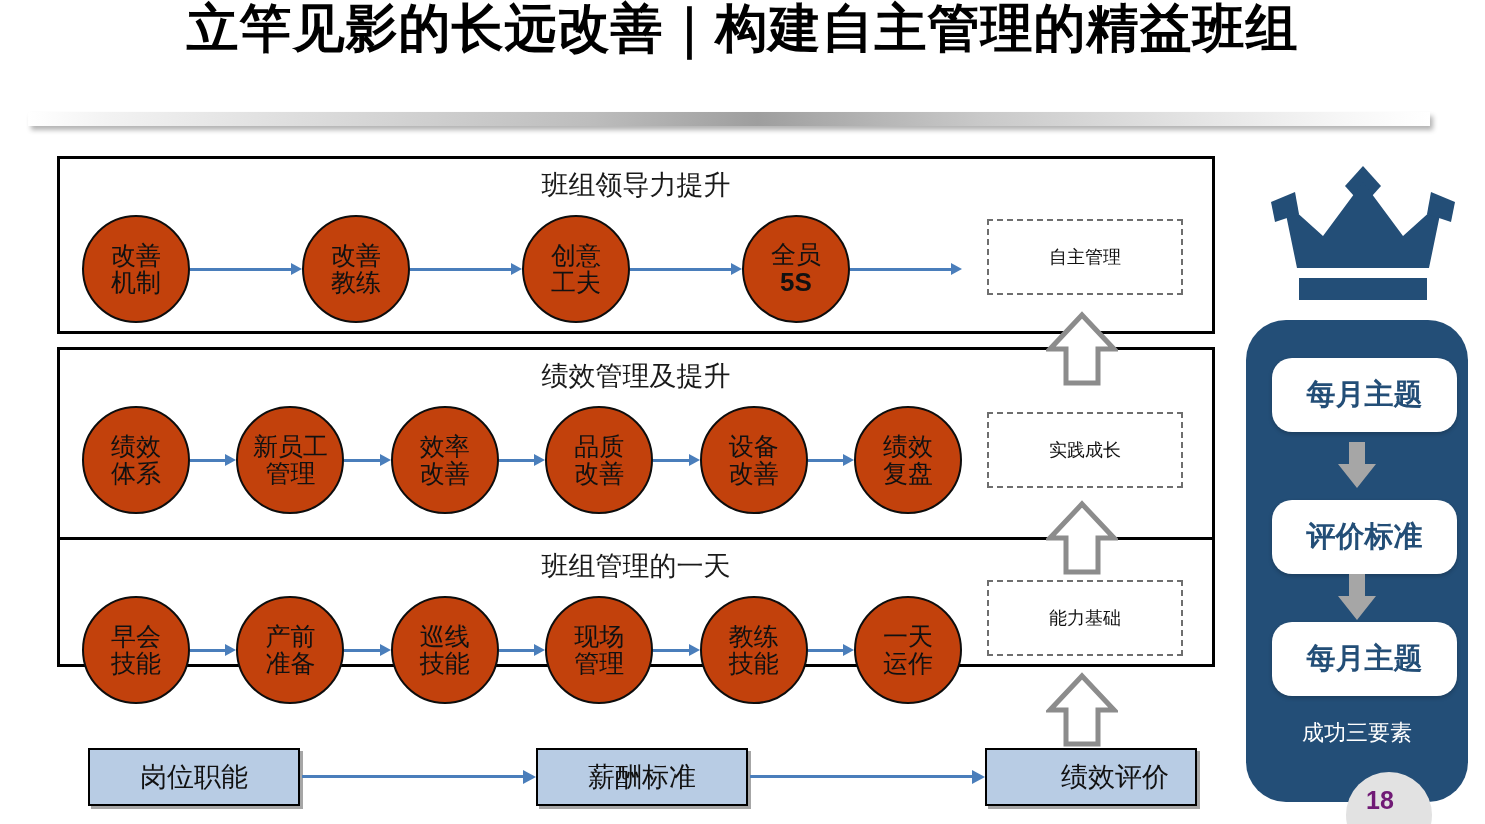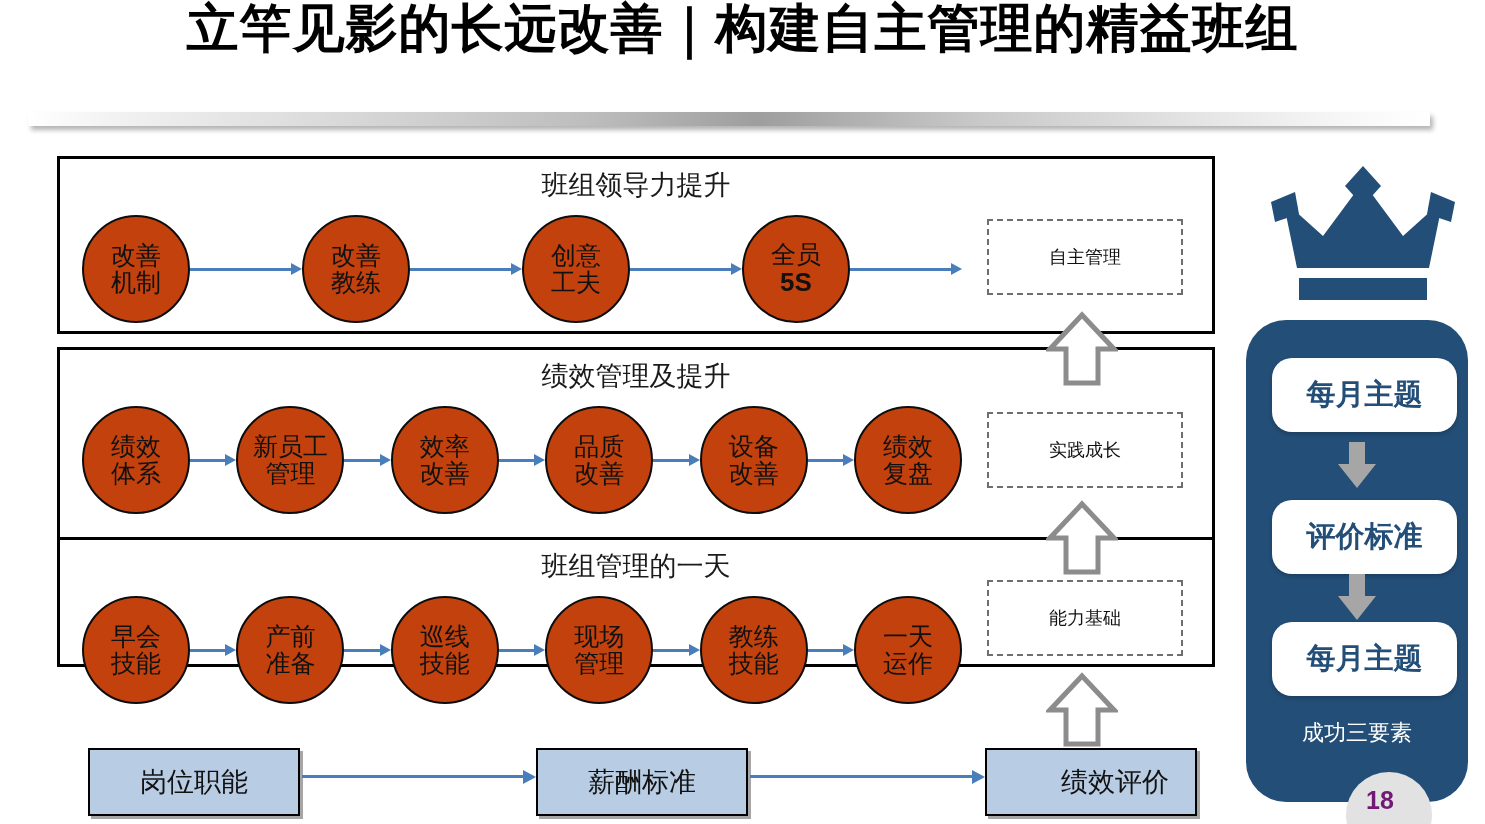--- a/index.html
+++ b/index.html
@@ -135,21 +135,21 @@
     width: 72px; height: 76px;
   }
   #up-arrow-1 { left: 1046px; top: 311px; }
   #up-arrow-2 { left: 1046px; top: 500px; }
   #up-arrow-3 { left: 1046px; top: 672px; }
 
   
   .chain-box {
     position: absolute;
     top: 748px;
-    width: 212px; height: 68px;
+    width: 212px; height: 58px;
     background: #B8CCE4;
     border: 2.5px solid #000000;
     box-sizing: border-box;
     display: flex;
     align-items: center;
     justify-content: center;
     font-size: 27px;
     color: #111111;
     box-shadow: 3px 3px 0 rgba(0,0,0,0.35);
   }

